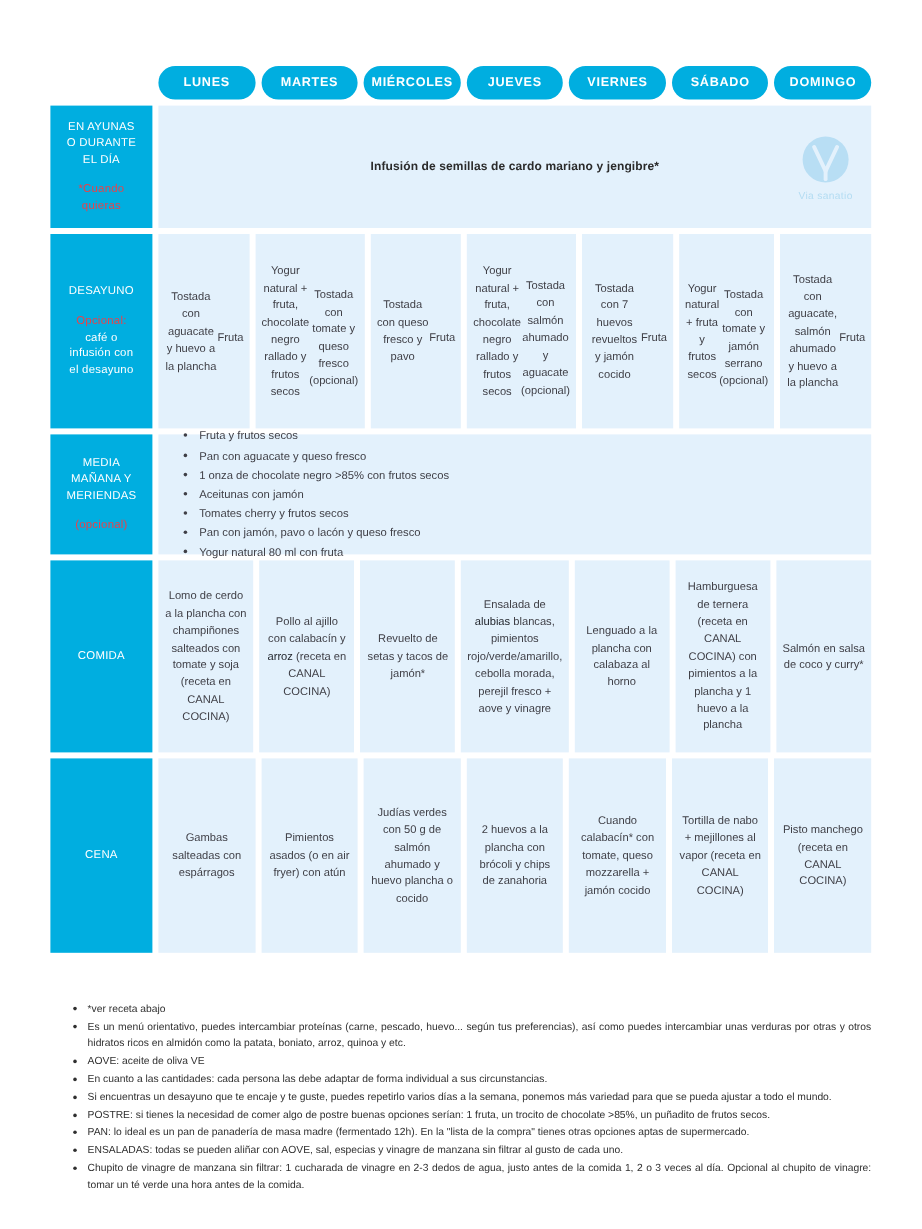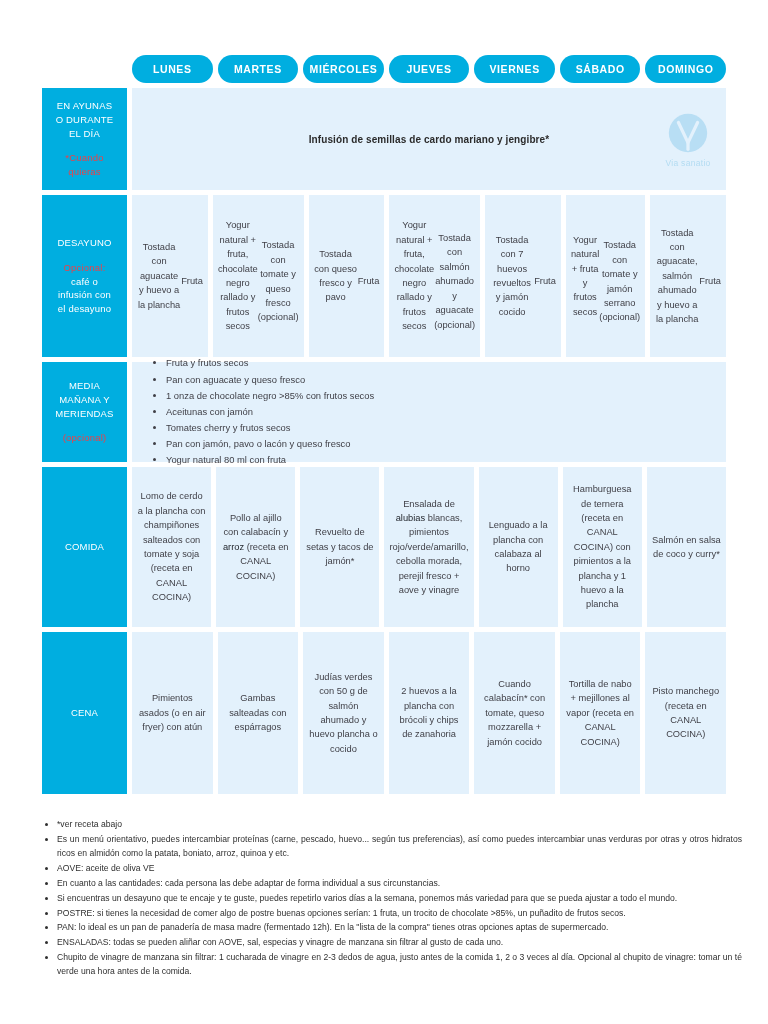--- a/index.html
+++ b/index.html
@@ -174,21 +174,21 @@
   .row-dinner  { height: 162px; }
 
   
   .notes {
     position: absolute;
     left: 42px;
     top: 818px;
     width: 700px;
   }
   .notes ul {
-    margin: 0;
+    margin: 16px;
     padding-left: 15px;
     list-style: disc;
   }
   .notes li {
     font-size: 8.6px;
     line-height: 1.62;
     color: #2f2f2f;
     text-align: justify;
     margin-bottom: 1px;
   }
@@ -315,24 +315,24 @@
       <div class="cell">
           <p>Salmón en salsa de coco y curry*</p>
         </div>
     </div>
 
     <div class="row row-dinner">
       <div class="rowlabel">
         <div>CENA</div>
       </div>
       <div class="cell">
+          <p>Gambas salteadas con espárragos</p>
+        </div>
+      <div class="cell">
           <p>Pimientos asados (o en air fryer) con atún</p>
-        </div>
-      <div class="cell">
-          <p>Gambas salteadas con espárragos</p>
         </div>
       <div class="cell">
           <p>Judías verdes con 50 g de salmón ahumado y huevo plancha o cocido</p>
         </div>
       <div class="cell">
           <p>2 huevos a la plancha con brócoli y chips de zanahoria</p>
         </div>
       <div class="cell">
           <p>Cuando calabacín* con tomate, queso mozzarella + jamón cocido</p>
         </div>

